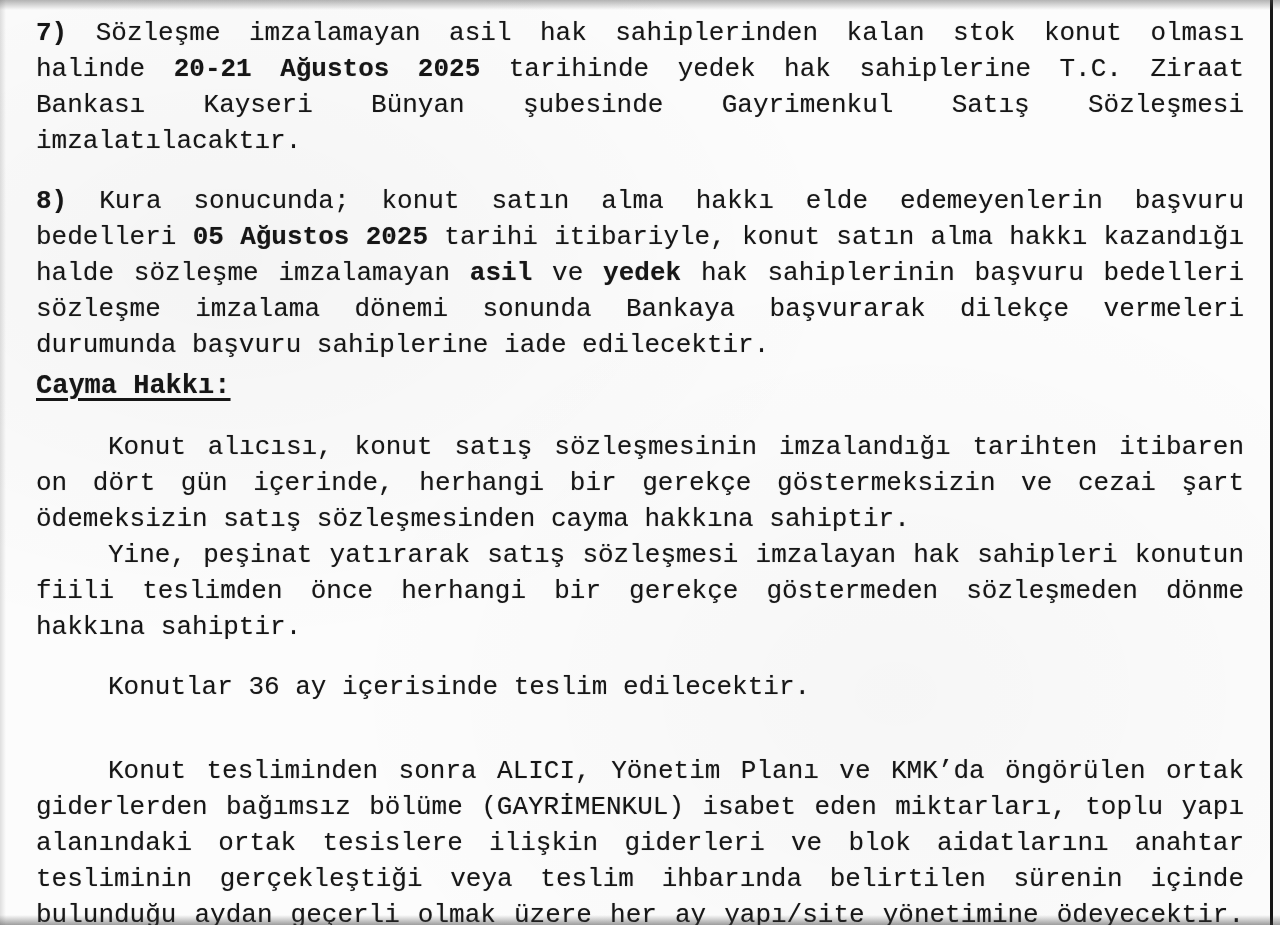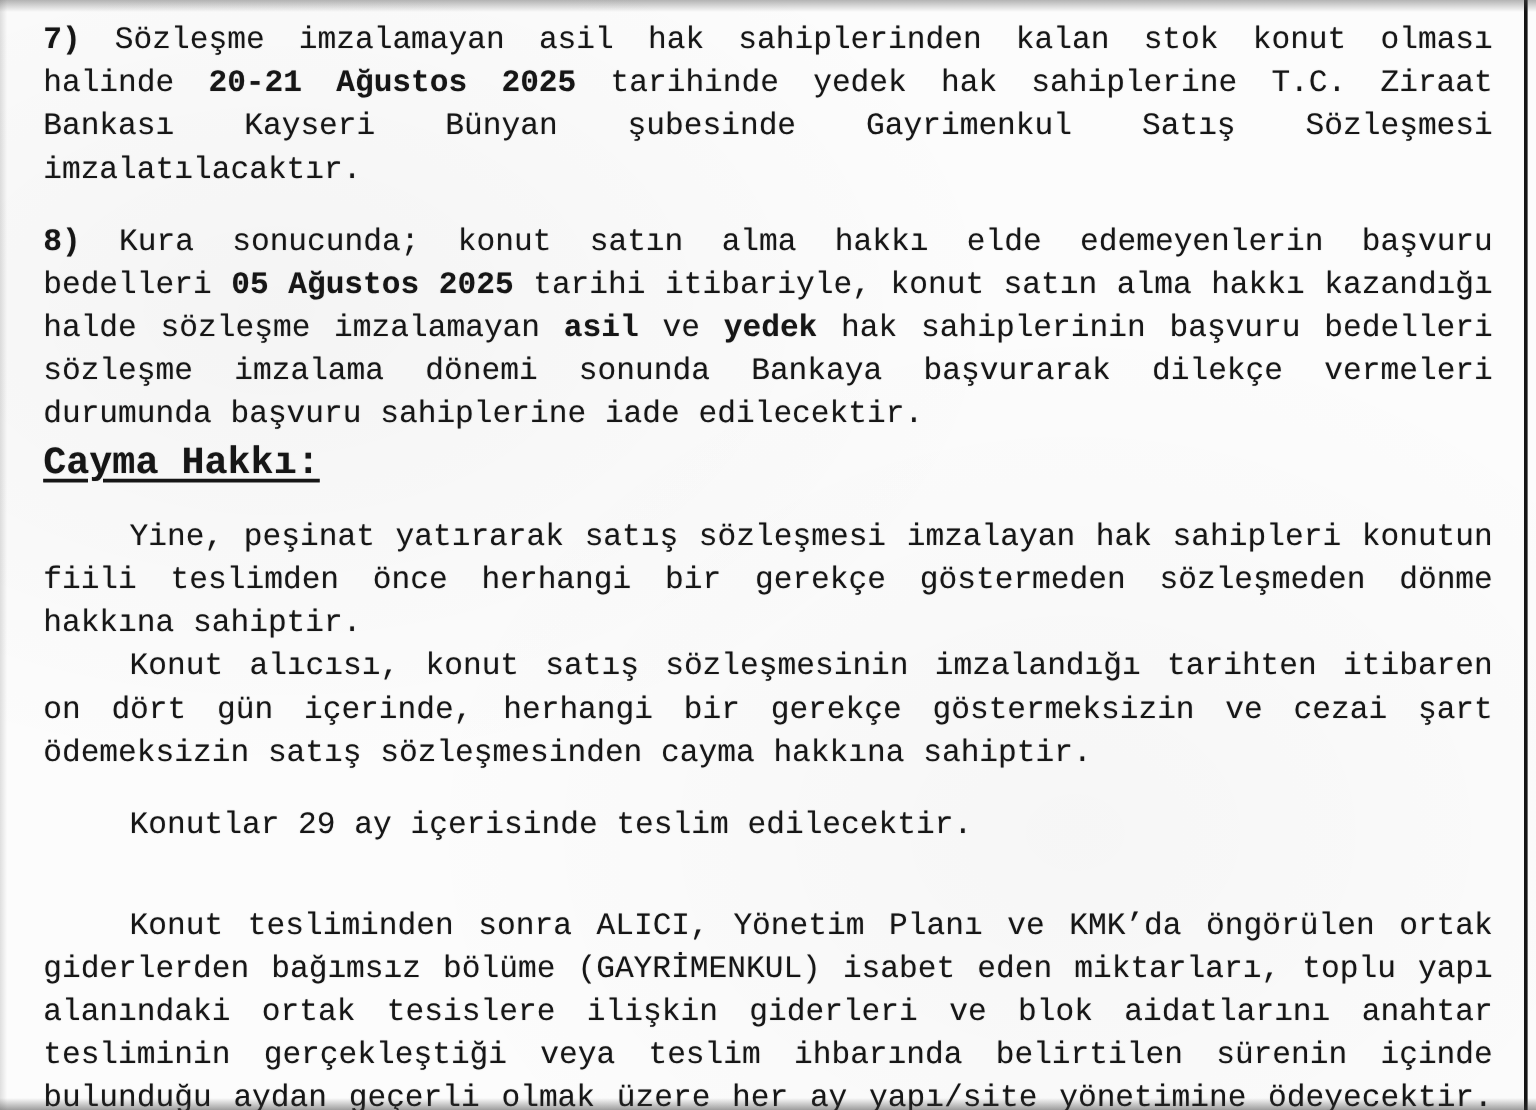--- a/index.html
+++ b/index.html
@@ -28,21 +28,21 @@
     text-align: justify;
     text-shadow: 0 0 1px rgba(25,25,25,0.35);
     font-family: Liberation Mono, monospace;
   }
 
   .para { margin: 0; }
   .para.indent { text-indent: 72px; }
 
   .heading {
     margin: 4px 0 0 0;
-    font-size: 32px;
+    font-size: 27px;
     line-height: 38px;
     font-weight: bold;
     text-align: left;
   }
   .heading b {
     text-decoration: underline;
     text-decoration-thickness: 2.5px;
     text-underline-offset: 5px;
   }
 
@@ -84,24 +84,24 @@
 </head>
 <body>
 
 <div class="page">
   <div class="doc">
       <p class="para"><b>7) </b><span>Sözleşme imzalamayan asil hak sahiplerinden kalan stok konut olması halinde </span><b>20-21 Ağustos  2025</b><span> tarihinde yedek hak sahiplerine T.C. Ziraat Bankası Kayseri Bünyan şubesinde Gayrimenkul Satış Sözleşmesi imzalatılacaktır.</span></p>
       <div class="spacer"></div>
       <p class="para"><b>8) </b><span>Kura sonucunda; konut satın alma hakkı elde edemeyenlerin başvuru bedelleri </span><b>05 Ağustos  2025</b><span> tarihi itibariyle, konut satın alma hakkı kazandığı halde sözleşme imzalamayan </span><b>asil</b><span> ve </span><b>yedek</b><span> hak sahiplerinin başvuru bedelleri sözleşme imzalama dönemi sonunda Bankaya başvurarak dilekçe vermeleri durumunda başvuru sahiplerine iade edilecektir.</span></p>
       <h2 class="heading"><b>Cayma Hakkı:</b></h2>
       <div class="spacer"></div>
+      <p class="para indent"><span>Konut alıcısı, konut satış sözleşmesinin imzalandığı tarihten itibaren on dört gün içerinde, herhangi bir gerekçe göstermeksizin ve cezai şart ödemeksizin satış sözleşmesinden cayma hakkına sahiptir.</span></p>
       <p class="para indent"><span>Yine, peşinat yatırarak satış sözleşmesi imzalayan hak sahipleri konutun fiili teslimden önce herhangi bir gerekçe göstermeden sözleşmeden dönme hakkına sahiptir.</span></p>
-      <p class="para indent"><span>Konut alıcısı, konut satış sözleşmesinin imzalandığı tarihten itibaren on dört gün içerinde, herhangi bir gerekçe göstermeksizin ve cezai şart ödemeksizin satış sözleşmesinden cayma hakkına sahiptir.</span></p>
       <div class="spacer"></div>
-      <p class="para indent"><span>Konutlar 29 ay içerisinde teslim edilecektir.</span></p>
+      <p class="para indent"><span>Konutlar 36 ay içerisinde teslim edilecektir.</span></p>
       <div class="spacer"></div>
       <div class="spacer"></div>
       <p class="para indent"><span>Konut tesliminden sonra ALICI, Yönetim Planı ve KMK’da öngörülen ortak giderlerden bağımsız bölüme (GAYRİMENKUL) isabet eden miktarları, toplu yapı alanındaki ortak tesislere ilişkin giderleri ve blok aidatlarını anahtar tesliminin gerçekleştiği veya teslim ihbarında belirtilen sürenin içinde bulunduğu aydan geçerli olmak üzere her ay yapı/site yönetimine ödeyecektir. Alıcı bağımsız bölümü teslim almamış olsa dahi aidat ve ortak alan giderlerini ödemekle yükümlüdür.</span></p>
     </div>
   <div class="page-right-border"></div>
   <div class="scan-artifact-top"></div>
   <div class="scan-artifact-bottom"></div>
   <div class="scan-artifact-left"></div>
 </div>
 

